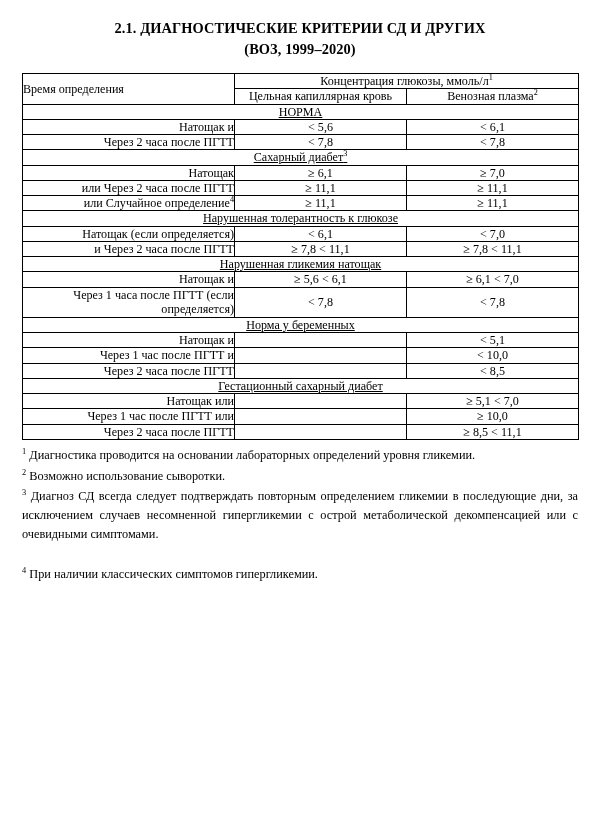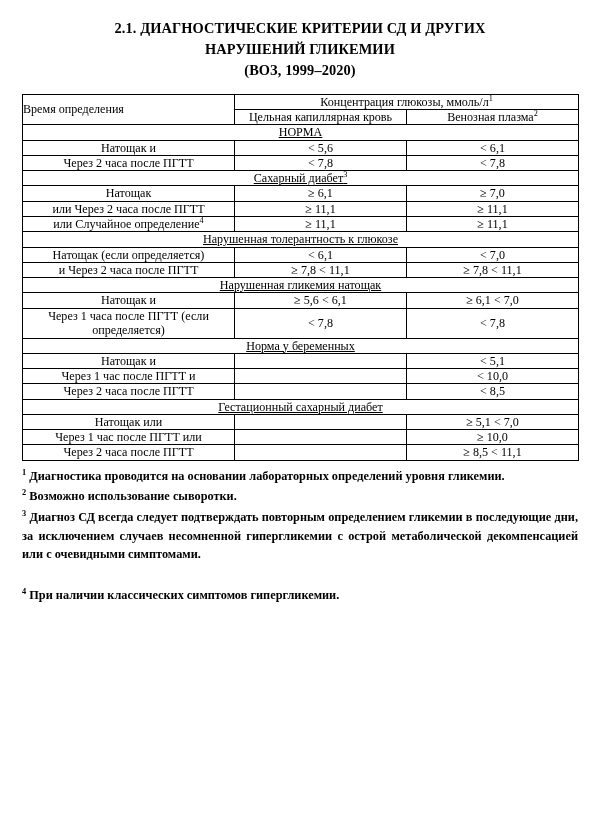--- a/index.html
+++ b/index.html
@@ -65,21 +65,21 @@
     text-align: left;
     padding: 4px 0 4px 8px;
   }
   .section {
     font-weight: bold;
     text-align: center;
     padding: 3px 4px 3px 4px;
     text-decoration: underline;
   }
   .lbl {
-    text-align: center;
+    text-align: right;
     padding: 3px 4px 3px 8px;
   }
   .val {
     text-align: center;
     padding: 3px 4px;
   }
   .val.empty { padding: 3px 4px; }
   sup {
     font-size: 0.68em;
     vertical-align: super;
@@ -91,37 +91,35 @@
   .notes {
     margin: 6px 22px 0 22px;
     width: 556px;
     font-size: 12.3px;
     line-height: 1.52;
   }
   .note {
     text-align: justify;
     text-justify: inter-word;
     margin-bottom: 2px;
-    font-weight: bold;
   }
   .note-gap { margin-top: 22px; }
   .note .marker {
     font-size: 0.68em;
     vertical-align: super;
     line-height: 0;
   }
 </style>
 </head>
 <body>
 
 <div class="page">
 
   <div class="title-block">
     <span class="title-line">2.1. ДИАГНОСТИЧЕСКИЕ КРИТЕРИИ СД И ДРУГИХ</span>
-    <span class="title-line">НАРУШЕНИЙ ГЛИКЕМИИ</span>
     <span class="title-line">(ВОЗ, 1999–2020)</span>
   </div>
 
   <div class="table-wrap">
     <table class="crit">
       <colgroup>
         <col class="c1">
           <col class="c2">
           <col class="c3">
       </colgroup>

